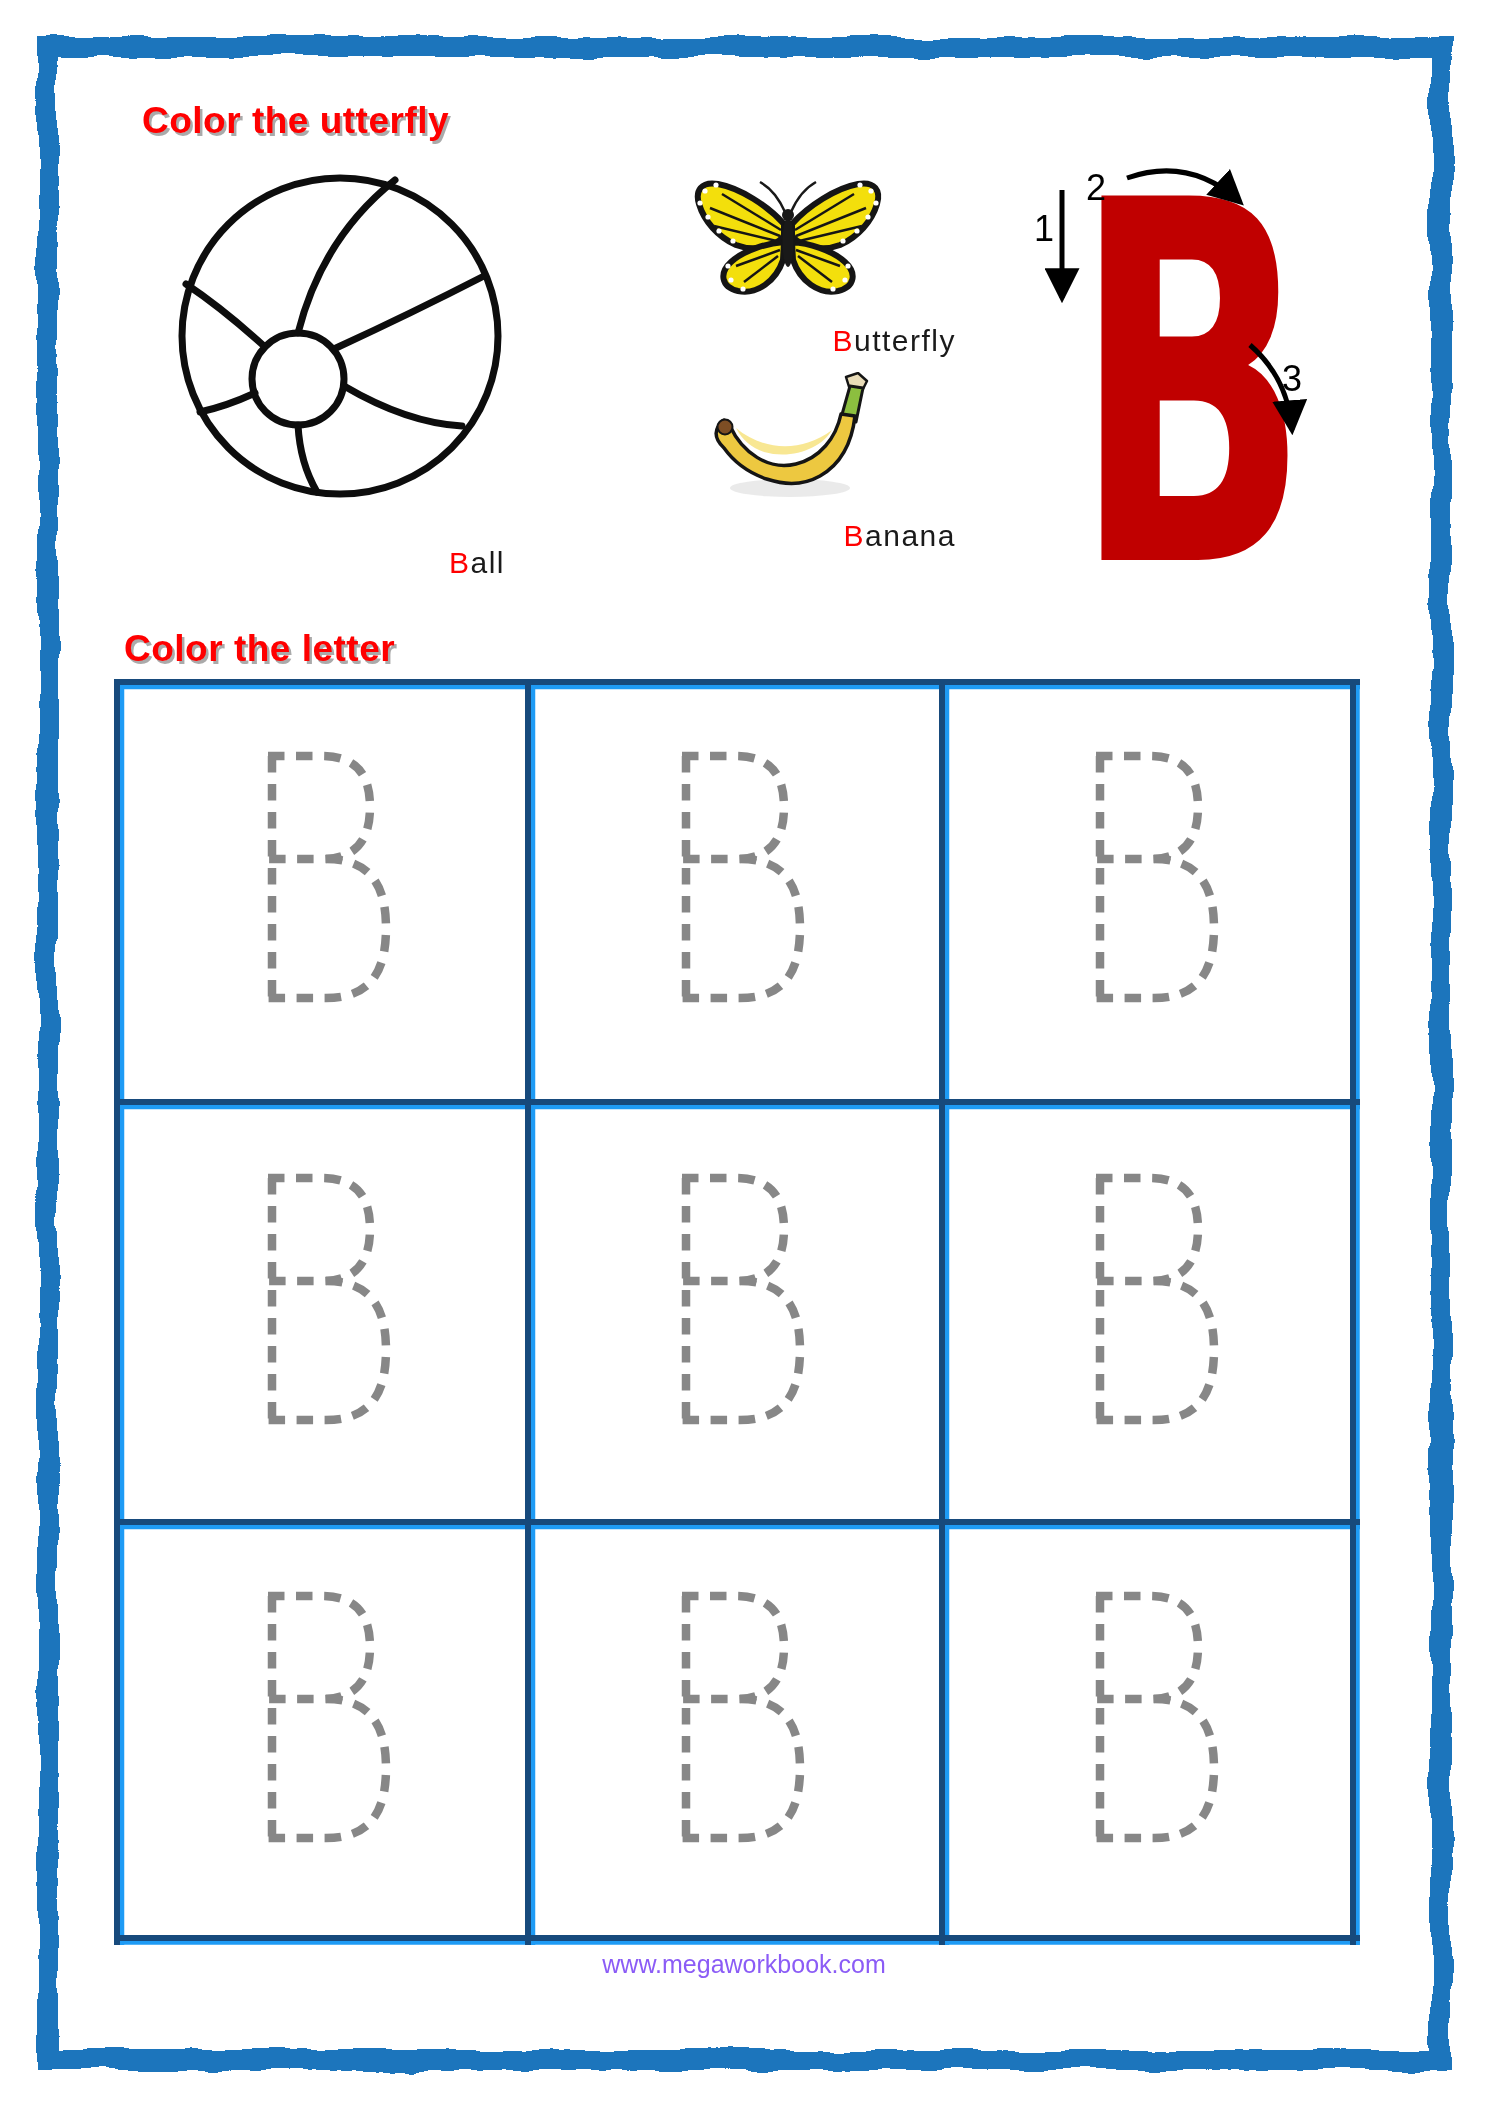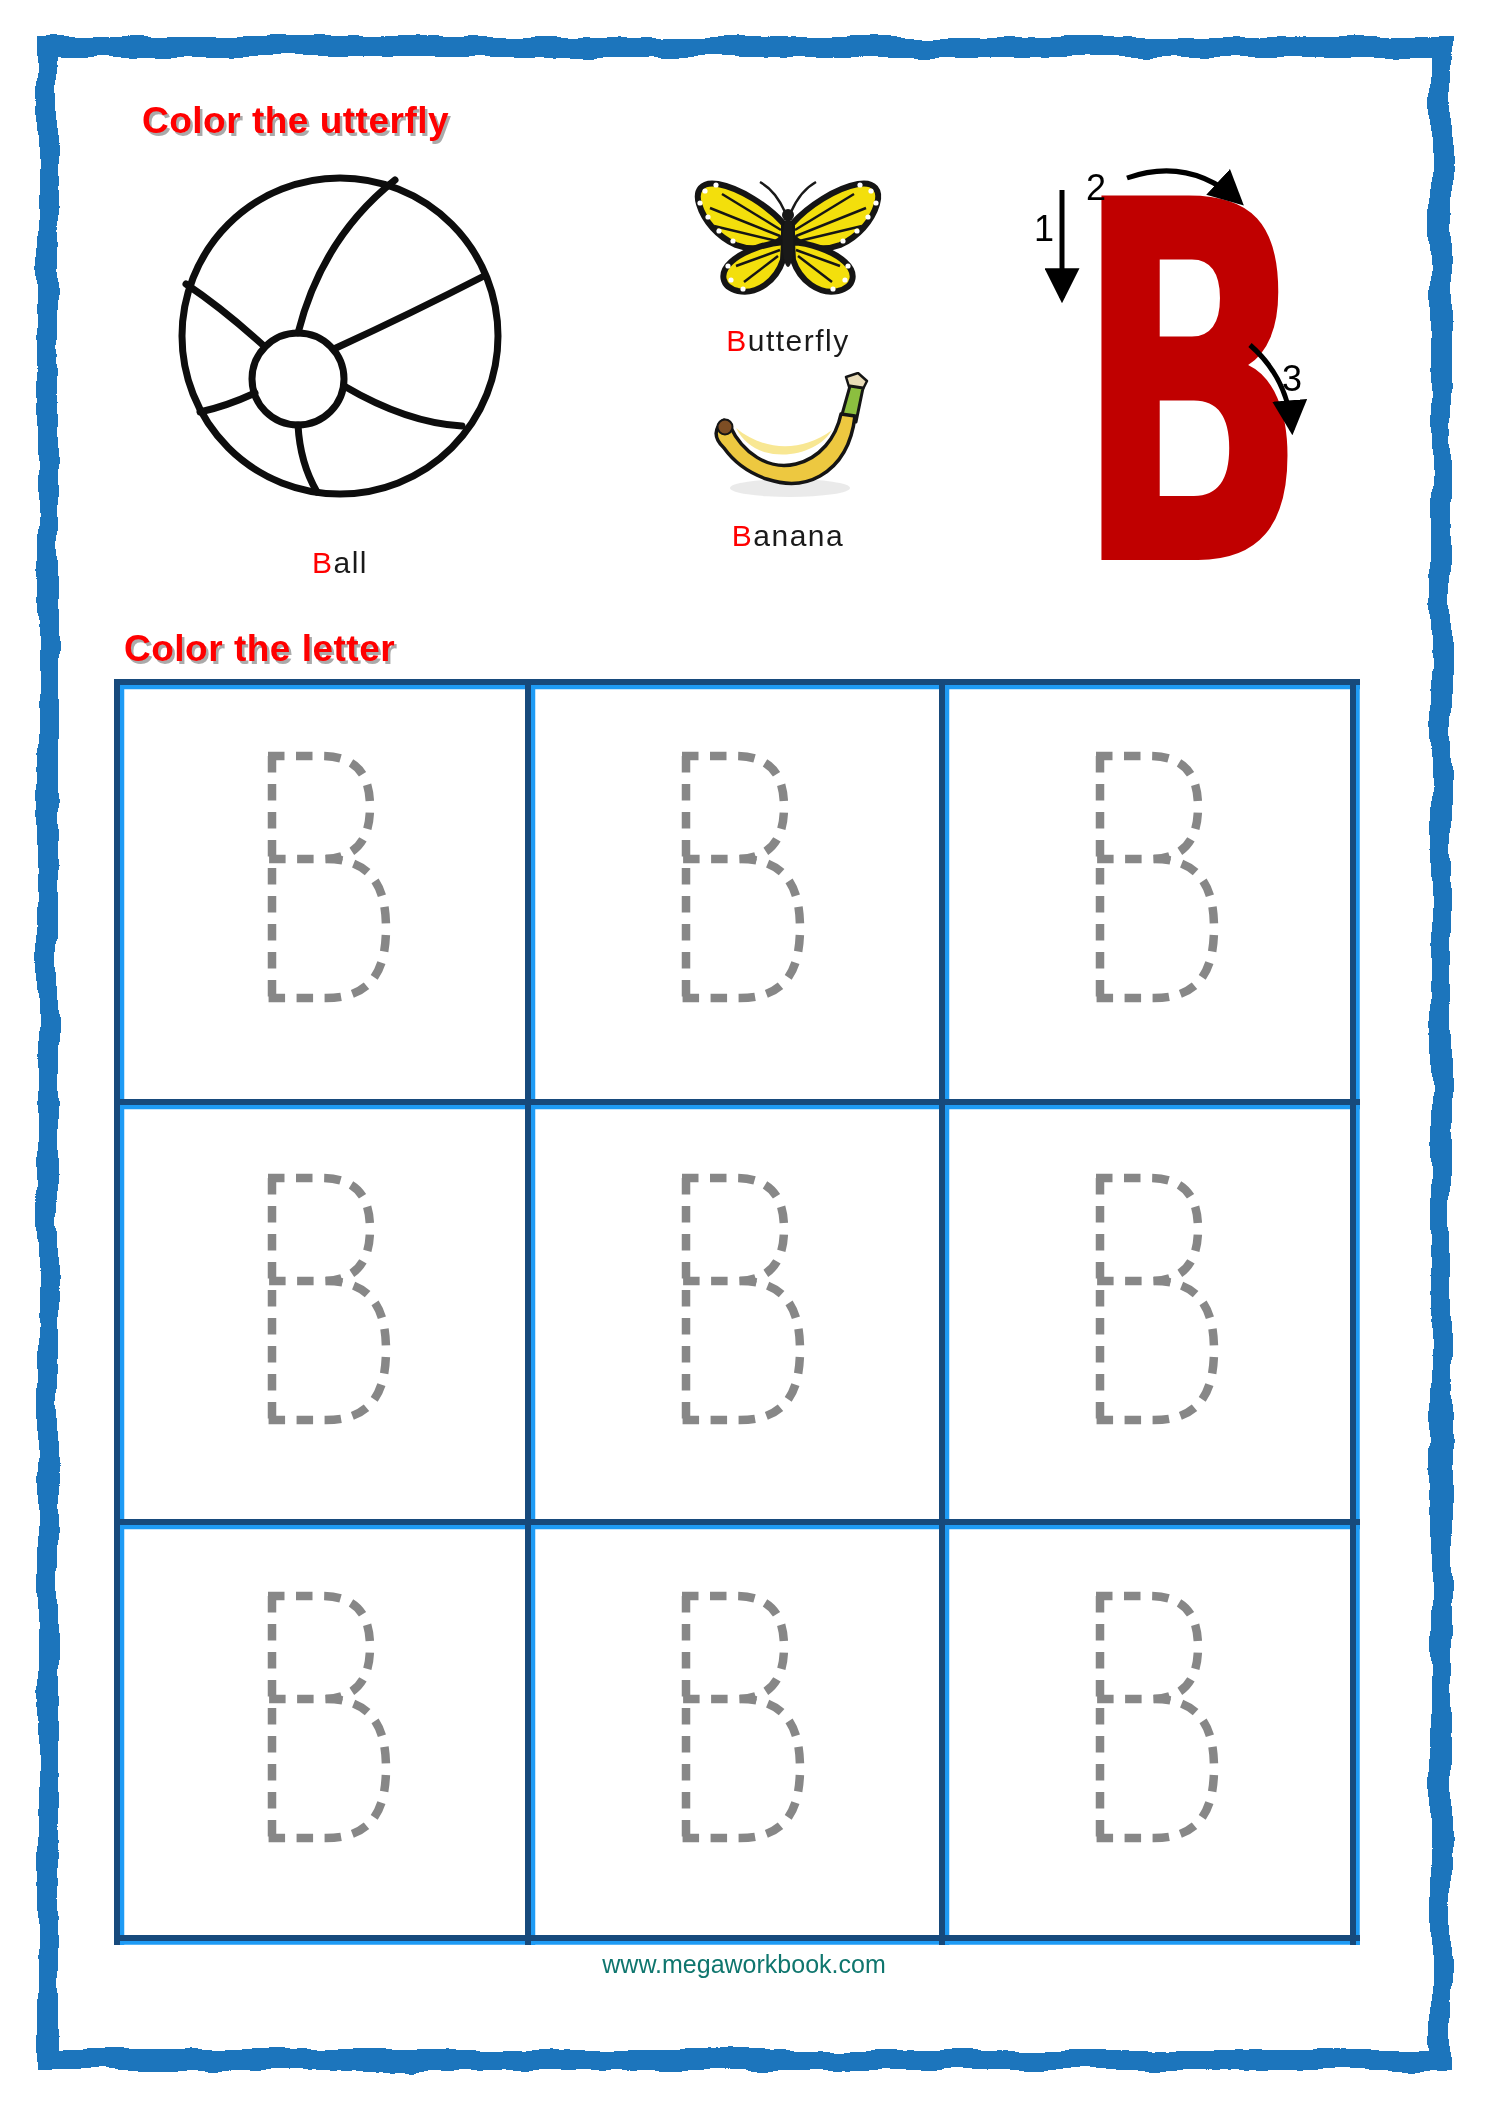--- a/index.html
+++ b/index.html
@@ -6,25 +6,25 @@
   body{
     width:1489px;height:2105px;position:relative;background:#ffffff;
     font-family:"Liberation Sans","DejaVu Sans",sans-serif;overflow:hidden;
   }
   .abs{position:absolute;}
   .heading{
     font-weight:bold;font-size:37px;color:#ff0000;letter-spacing:.5px;
     text-shadow:2.5px 2.5px 0 rgba(155,155,155,.85);white-space:nowrap;
   }
   .pic-label{
-    font-size:30px;color:#1a1a1a;letter-spacing:1.5px;text-align:center;white-space:nowrap;
+    font-size:30px;color:#1a1a1a;letter-spacing:1.5px;text-align:right;white-space:nowrap;
   }
   .pic-label .cap{color:#ff0000;}
   .footer{
-    font-size:25px;color:#0f766e;text-align:center;white-space:nowrap;
+    font-size:25px;color:#8b5cf6;text-align:center;white-space:nowrap;
   }
   svg{display:block;}
 </style>
 </head>
 <body>
 
 <svg class="abs" style="left:0;top:0" width="1489" height="2105" aria-hidden="true">
   <defs>
     <filter id="rough" x="-5%" y="-5%" width="110%" height="110%">
       <feTurbulence type="fractalNoise" baseFrequency="0.016" numOctaves="4" seed="11" result="n"></feTurbulence>

